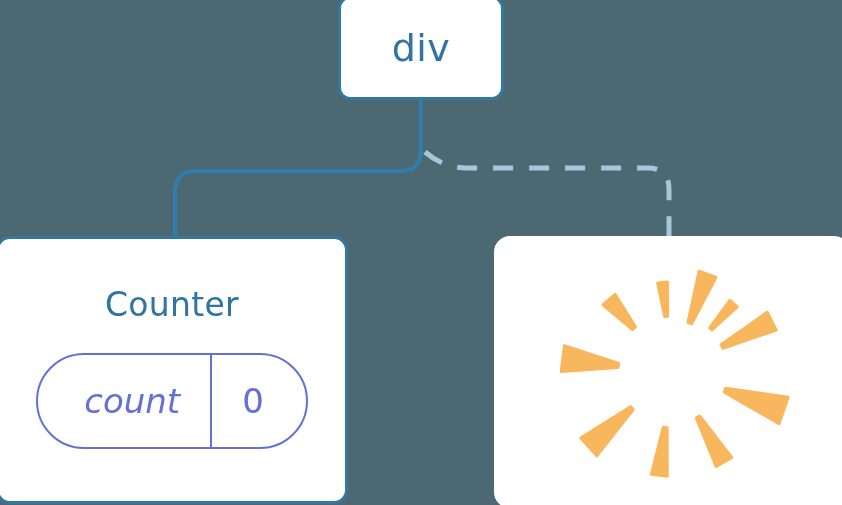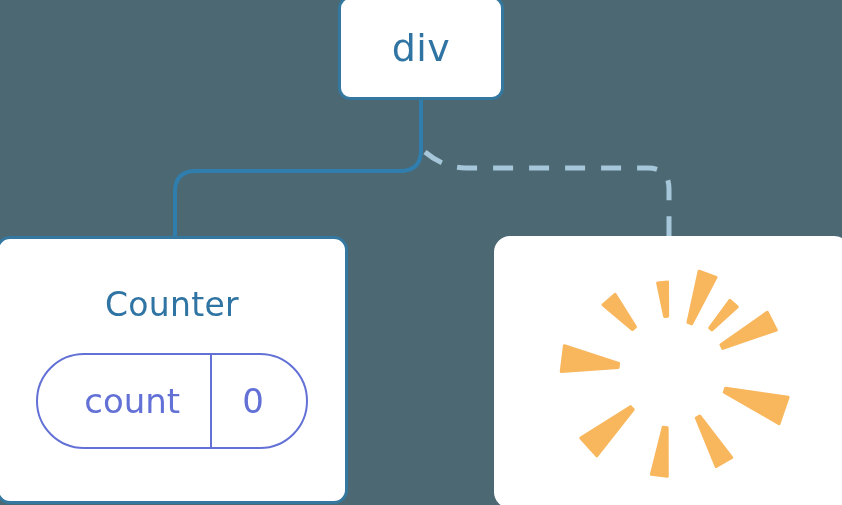--- a/index.html
+++ b/index.html
@@ -91,20 +91,21 @@
     overflow: hidden;
   }
   .state-key {
     display: flex;
     align-items: center;
     justify-content: center;
     padding: 0 30px 0 46px;
     color: #6371d6;
     font-size: 34px;
     line-height: 1;
+    font-style: italic;
   }
   .state-divider {
     width: 2px;
     background: #6371d6;
     flex: 0 0 auto;
   }
   .state-value {
     display: flex;
     align-items: center;
     justify-content: center;

